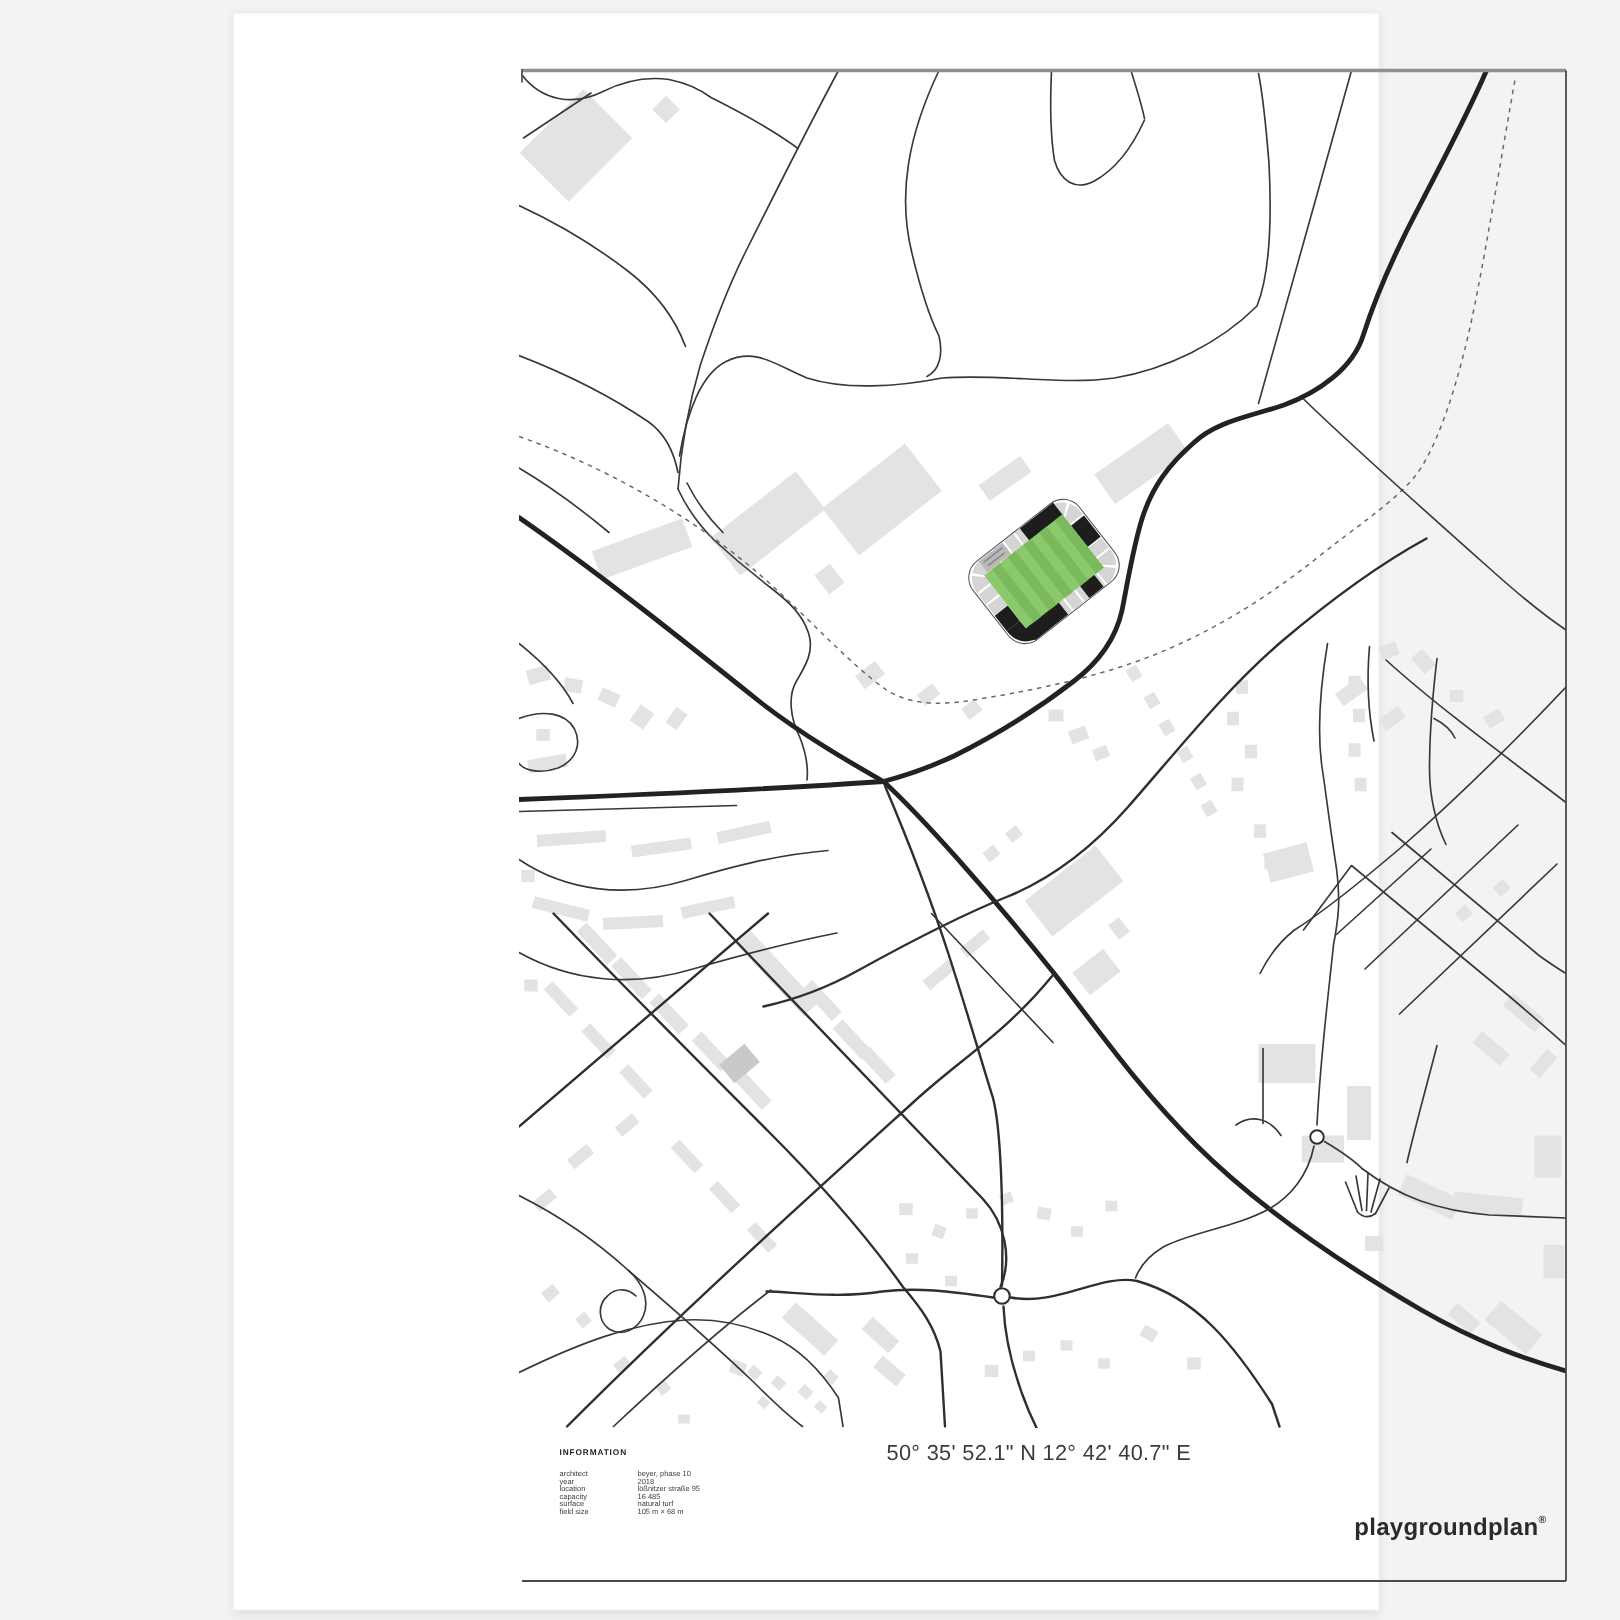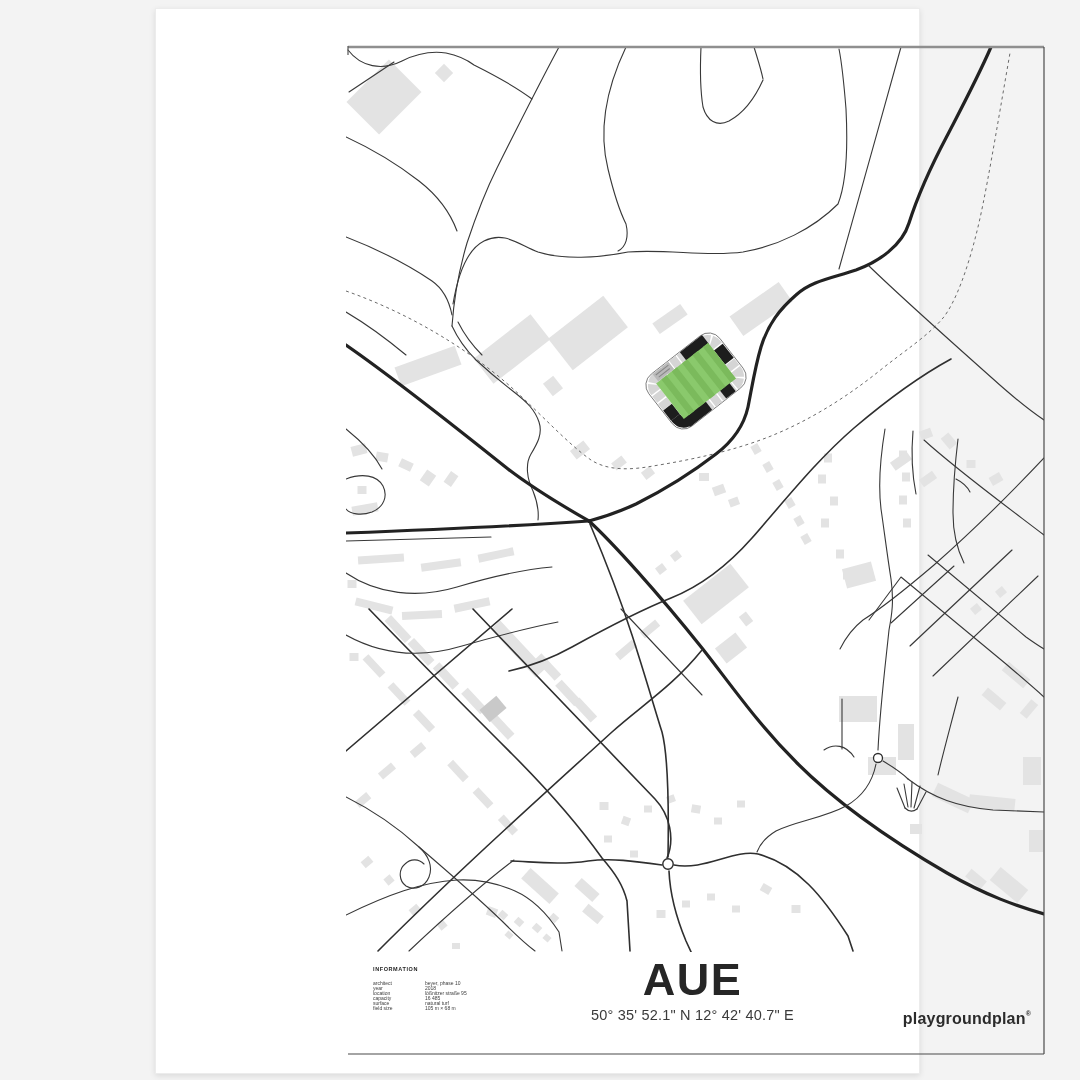--- a/index.html
+++ b/index.html
@@ -301,20 +301,19 @@
       <div class="row"><span class="lbl">architect</span><span>beyer, phase 10</span></div>
       <div class="row"><span class="lbl">year</span><span>2018</span></div>
       <div class="row"><span class="lbl">location</span><span>lößnitzer straße 95</span></div>
       <div class="row"><span class="lbl">capacity</span><span>16 485</span></div>
       <div class="row"><span class="lbl">surface</span><span>natural turf</span></div>
       <div class="row"><span class="lbl">field size</span><span>105 m × 68 m</span></div>
     </div>
   </div>
 
   <div class="titleblock">
-    <div class="title">AUE</div>
     <div class="coords">50° 35' 52.1" N  12° 42' 40.7" E</div>
   </div>
 
   <div class="brand">
     <span>playgroundplan</span><sup>®</sup>
   </div>
 </div>
 
 </body></html>

